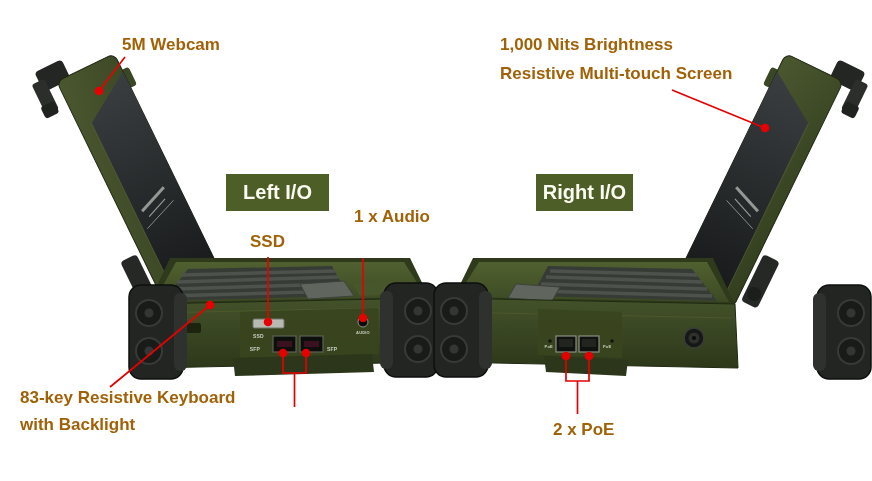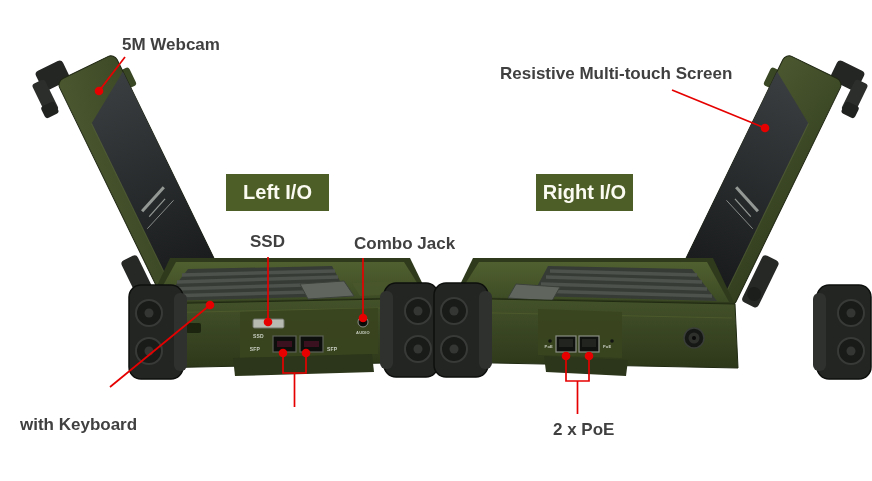--- a/index.html
+++ b/index.html
@@ -1,19 +1,19 @@
 <!DOCTYPE html>
 <html><head>
 <meta charset="utf-8">
 <style>
   html,body{margin:0;padding:0;background:#ffffff;}
   .stage{position:relative;width:872px;height:481px;background:#ffffff;overflow:hidden;
          font-family:"Liberation Sans",sans-serif;}
   .stage svg{position:absolute;left:0;top:0;}
-  .lbl{position:absolute;font:700 17px/27px "Liberation Sans",sans-serif;color:#404040;white-space:nowrap;}
+  .lbl{position:absolute;font:700 17px/27px "Liberation Sans",sans-serif;color:#a16207;white-space:nowrap;}
   .badge{position:absolute;background:#4d5e26;color:#fbfbf2;text-align:center;
          font:700 20px/37px "Liberation Sans",sans-serif;height:37px;}
   .svg-micro{font:700 5px "Liberation Sans",sans-serif;fill:#c9cec2;letter-spacing:.2px;}
 </style>
 </head>
 <body>
 
 <div class="stage">
 
 <svg width="872" height="481" viewBox="0 0 872 481">
@@ -166,27 +166,29 @@
     <circle cx="210" cy="305" r="4.3"></circle>
     <circle cx="283" cy="353" r="4.3"></circle>
     <circle cx="306" cy="353" r="4.3"></circle>
     <circle cx="566" cy="356" r="4.3"></circle>
     <circle cx="589" cy="356" r="4.3"></circle>
   </g>
 </svg>
 
 <div class="lbl" style="left:122px;top:31px;">5M Webcam</div>
 
+<div class="lbl" style="left:500px;top:31px;">1,000 Nits Brightness</div>
 <div class="lbl" style="left:500px;top:60px;text-align:center;">Resistive Multi-touch Screen</div>
 
 <div class="badge" style="left:536px;top:174px;width:97px;">Right I/O</div>
 <div class="badge" style="left:226px;top:174px;width:103px;">Left I/O</div>
 
 <div class="lbl" style="left:250px;top:228px;">SSD</div>
 
-<div class="lbl" style="left:354px;top:230px;">Combo Jack</div>
+<div class="lbl" style="left:354px;top:203px;">1 x Audio</div>
 
-<div class="lbl" style="left:20px;top:411px;">with Keyboard</div>
+<div class="lbl" style="left:20px;top:384px;">83-key Resistive Keyboard</div>
+<div class="lbl" style="left:20px;top:411px;">with Backlight</div>
 
 
 <div class="lbl" style="left:553px;top:416px;">2 x PoE</div>
 
 </div>
 
 </body></html>

